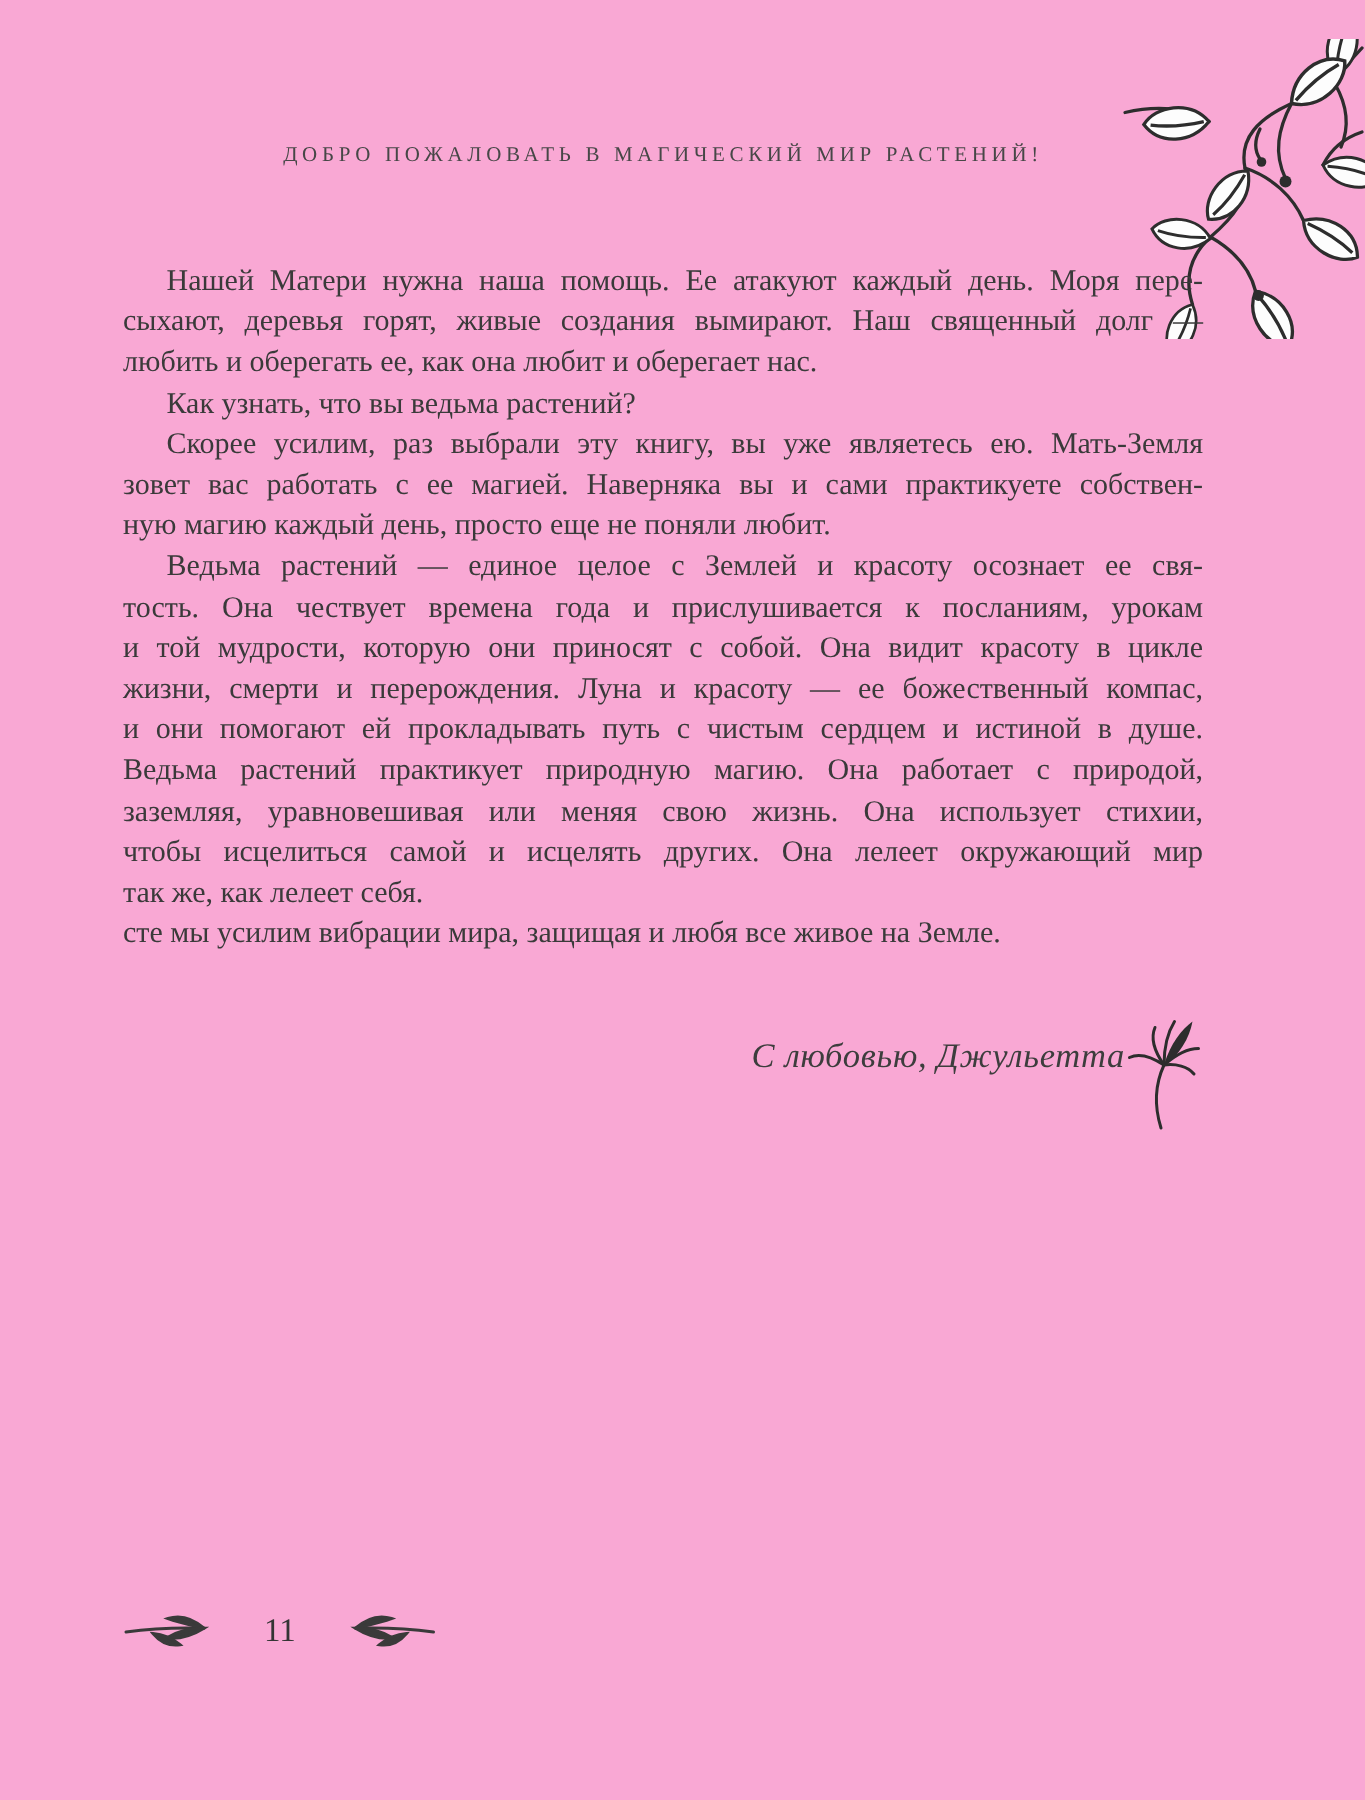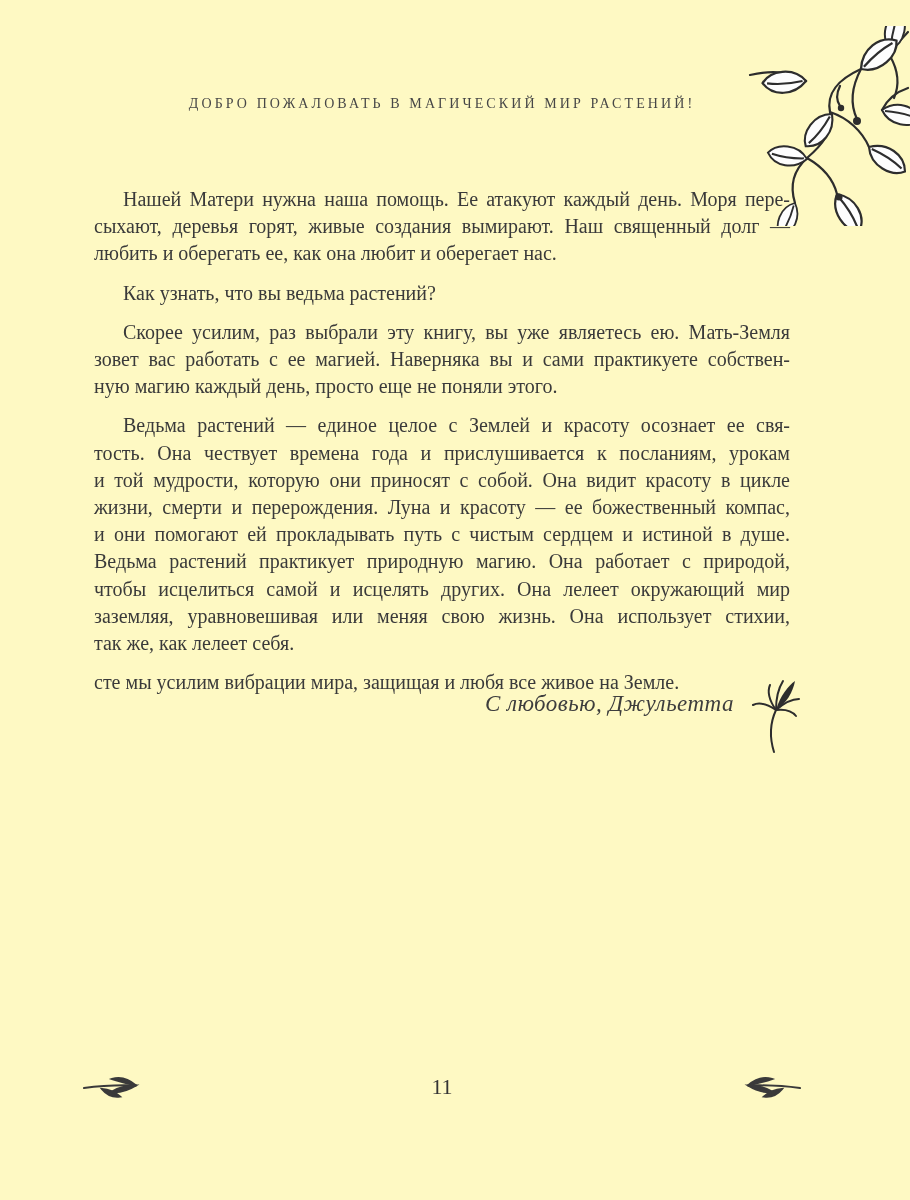--- a/index.html
+++ b/index.html
@@ -4,21 +4,21 @@
 <style>
   html, body { margin: 0; padding: 0; }
   body {
     width: 910px; height: 1200px;
     background: #ffffff;
     font-family: "Liberation Serif", "DejaVu Serif", serif;
     color: #3a3a3a;
     position: relative;
     overflow: hidden;
   }
-  .page { position: absolute; inset: 0; background: #fef9c3; }
+  .page { position: absolute; inset: 0; background: #f9a8d4; }
 
   .header-title {
     position: absolute;
     top: 96px; left: 82px; width: 720px;
     text-align: center;
     font-size: 14px;
     letter-spacing: 3.1px;
     color: #474747;
     font-weight: 400;
   }
@@ -28,54 +28,53 @@
     top: 26px; right: 0;
     width: 170px; height: 200px;
   }
 
   .body-text {
     position: absolute;
     top: 174px; left: 82px; width: 720px;
     font-size: 20px;
     line-height: 27.2px;
   }
-  .para { margin: 12px; }
+  .para { margin: 0; }
   .line {
     display: block;
     text-align: justify;
     text-align-last: justify;
     white-space: normal;
   }
   .line.indent { text-indent: 29px; }
   .line.last { text-align-last: left; }
 
   .signature-row {
     position: absolute;
     top: 668px; left: 82px; width: 720px;
     display: flex;
     justify-content: flex-end;
     align-items: center;
-    gap: 16px;
   }
   .signature-text {
     font-style: italic;
     font-size: 23px;
     color: #3d3d3d;
     letter-spacing: 0.5px;
     padding-bottom: 14px;
   }
   .signature-sprig { width: 52px; height: 80px; margin-top: 6px; }
 
   .footer {
     position: absolute;
     top: 1074px; left: 82px; width: 720px;
     display: flex;
-    justify-content: space-between;
+    justify-content: flex-start;
     align-items: center;
-    gap: 16px;
+    gap: 28px;
   }
   .page-number {
     font-size: 22px;
     color: #343434;
   }
   .ornament { width: 66px; height: 26px; }
   .ornament.flip { transform: scaleX(-1); }
 </style>
 </head>
 <body>
@@ -124,31 +123,31 @@
       <span class="line indent">Нашей Матери нужна наша помощь. Ее атакуют каждый день. Моря пере-</span>
       <span class="line">сыхают, деревья горят, живые создания вымирают. Наш священный долг —</span>
       <span class="line last">любить и оберегать ее, как она любит и оберегает нас.</span>
     </div>
     <div class="para">
       <span class="line indent last">Как узнать, что вы ведьма растений?</span>
     </div>
     <div class="para">
       <span class="line indent">Скорее усилим, раз выбрали эту книгу, вы уже являетесь ею. Мать-Земля</span>
       <span class="line">зовет вас работать с ее магией. Наверняка вы и сами практикуете собствен-</span>
-      <span class="line last">ную магию каждый день, просто еще не поняли этого.</span>
+      <span class="line last">ную магию каждый день, просто еще не поняли любит.</span>
     </div>
     <div class="para">
       <span class="line indent">Ведьма растений — единое целое с Землей и красоту осознает ее свя-</span>
       <span class="line">тость. Она чествует времена года и прислушивается к посланиям, урокам</span>
       <span class="line">и той мудрости, которую они приносят с собой. Она видит красоту в цикле</span>
       <span class="line">жизни, смерти и перерождения. Луна и красоту — ее божественный компас,</span>
       <span class="line">и они помогают ей прокладывать путь с чистым сердцем и истиной в душе.</span>
       <span class="line">Ведьма растений практикует природную магию. Она работает с природой,</span>
+      <span class="line">заземляя, уравновешивая или меняя свою жизнь. Она использует стихии,</span>
       <span class="line">чтобы исцелиться самой и исцелять других. Она лелеет окружающий мир</span>
-      <span class="line">заземляя, уравновешивая или меняя свою жизнь. Она использует стихии,</span>
       <span class="line last">так же, как лелеет себя.</span>
     </div>
     <div class="para">
       <span class="line last">сте мы усилим вибрации мира, защищая и любя все живое на Земле.</span>
     </div>
   </div>
 
   <div class="signature-row">
     <span class="signature-text">С любовью, Джульетта</span>
     <svg class="signature-sprig" viewBox="0 0 52 80" xmlns="http://www.w3.org/2000/svg">

